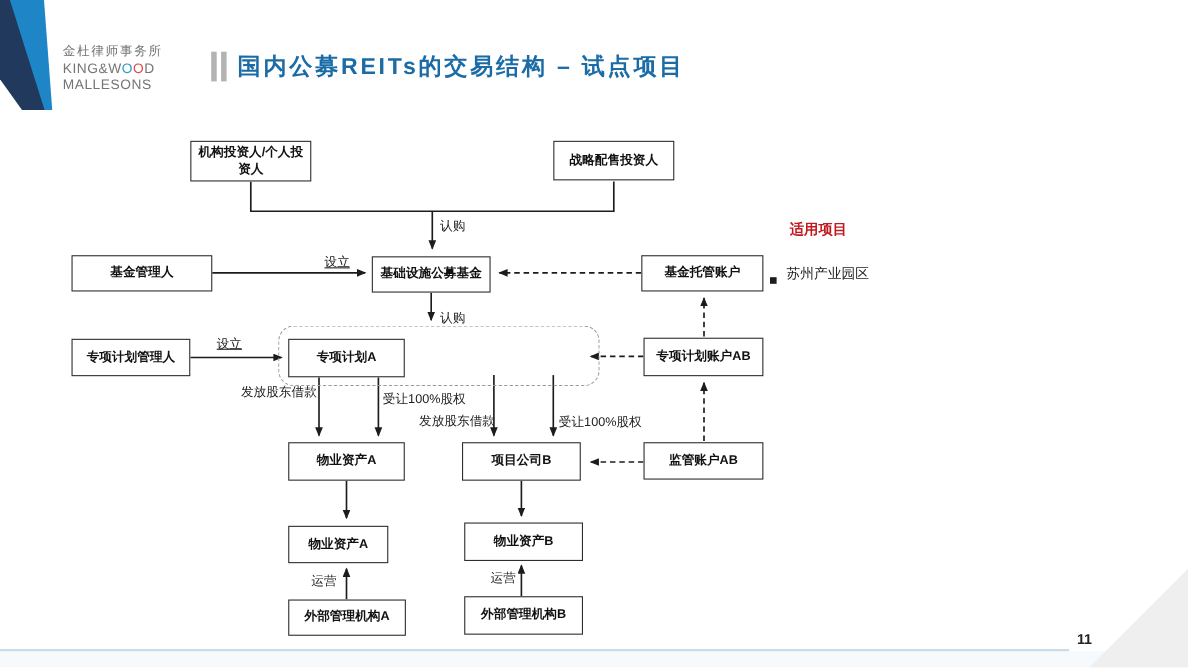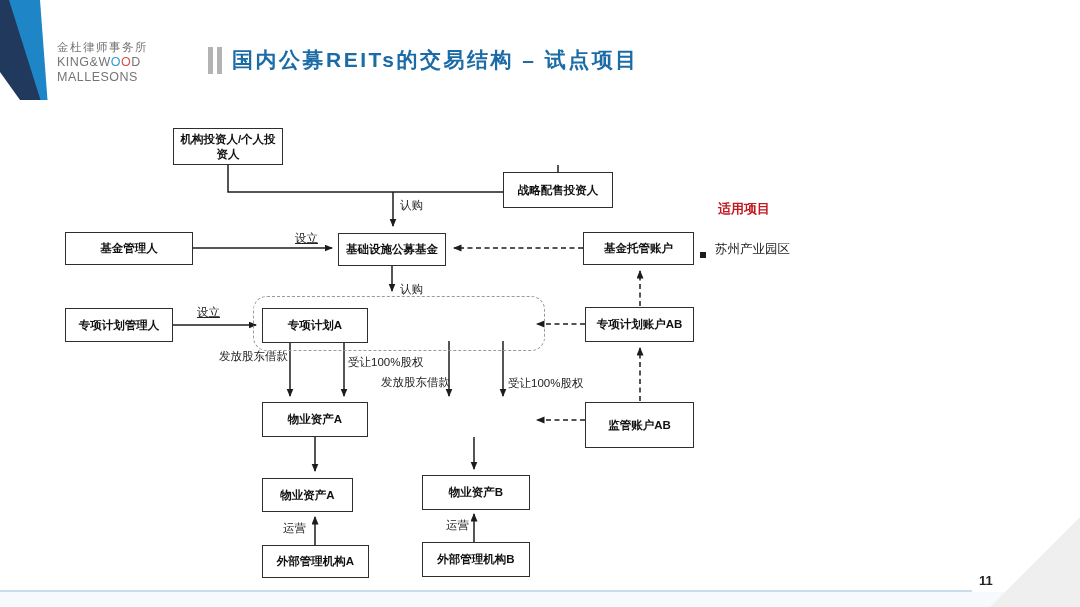--- a/index.html
+++ b/index.html
@@ -9,21 +9,21 @@
     color:#1c1c1c;
   }
   
   .logo-mark{position:absolute;left:0;top:0;z-index:3;}
   .logo-text{position:absolute;left:57px;top:40px;z-index:3;color:#757575;}
   .logo-cn{font-size:11.5px;letter-spacing:1.5px;line-height:15px;text-align:center;}
   .logo-en{font-size:12.5px;letter-spacing:0.5px;line-height:14.5px;}
   .o-blue{color:#2d9bd4;}
   .o-red{color:#e04a4a;}
   
-  .header{position:absolute;left:208px;top:46px;display:flex;align-items:center;z-index:3;justify-content:space-between;}
+  .header{position:absolute;left:192px;top:46px;display:flex;align-items:center;z-index:3;justify-content:space-between;}
   .title-bars{display:flex;gap:4px;margin-right:10px;}
   .title-bar{width:5px;height:27px;background:#b3b3b3;}
   .page-title{
     font-size:21px;font-weight:bold;color:#1a6ba6;letter-spacing:2.5px;white-space:nowrap;
   }
   
   .connectors{position:absolute;left:0;top:0;z-index:1;}
   .box{
     position:absolute;background:#ffffff;border:1.5px solid #2e2e2e;
     display:flex;align-items:center;justify-content:center;text-align:center;
@@ -108,29 +108,30 @@
     <line x1="585" y1="420" x2="537" y2="420" stroke="#1c1c1c" stroke-width="1.5" stroke-dasharray="5 3.5" marker-end="url(#arr)"></line>
 
     <line x1="640" y1="306" x2="640" y2="271" stroke="#1c1c1c" stroke-width="1.5" stroke-dasharray="5 3.5" marker-end="url(#arr)"></line>
 
     <line x1="640" y1="401" x2="640" y2="348" stroke="#1c1c1c" stroke-width="1.5" stroke-dasharray="5 3.5" marker-end="url(#arr)"></line>
   </svg>
 
   <div class="group-dashed"></div>
 
   <div class="box" style="left:173px;top:128px;width:110px;height:37px;">机构投资人/个人投资人</div>
-  <div class="box" style="left:503px;top:128px;width:110px;height:36px;margin-top:44px;">战略配售投资人</div>
+  <div class="box" style="left:503px;top:128px;width:110px;height:36px;">战略配售投资人</div>
   <div class="box" style="left:65px;top:232px;width:128px;height:33px;">基金管理人</div>
   <div class="box" style="left:338px;top:233px;width:108px;height:33px;">基础设施公募基金</div>
   <div class="box" style="left:583px;top:232px;width:111px;height:33px;">基金托管账户</div>
   <div class="box" style="left:65px;top:308px;width:108px;height:34px;">专项计划管理人</div>
   <div class="box" style="left:262px;top:308px;width:106px;height:35px;">专项计划A</div>
   <div class="box" style="left:585px;top:307px;width:109px;height:35px;">专项计划账户AB</div>
   <div class="box" style="left:262px;top:402px;width:106px;height:35px;">物业资产A</div>
-  <div class="box" style="left:585px;top:402px;width:109px;height:46px;">监管账户AB</div>
+  <div class="box" style="left:420px;top:402px;width:108px;height:35px;">项目公司B</div>
+  <div class="box" style="left:585px;top:402px;width:109px;height:34px;">监管账户AB</div>
   <div class="box" style="left:262px;top:478px;width:91px;height:34px;">物业资产A</div>
   <div class="box" style="left:422px;top:475px;width:108px;height:35px;text-align:right;">物业资产B</div>
   <div class="box" style="left:262px;top:545px;width:107px;height:33px;">外部管理机构A</div>
   <div class="box" style="left:422px;top:542px;width:108px;height:35px;">外部管理机构B</div>
 
   <div class="edge-label" style="left:400px;top:198px;">认购</div>
   <div class="edge-label underlined" style="left:295px;top:231px;">设立</div>
   <div class="edge-label" style="left:400px;top:282px;">认购</div>
   <div class="edge-label underlined" style="left:197px;top:305px;">设立</div>
   <div class="edge-label" style="left:219px;top:349px;">发放股东借款</div>

